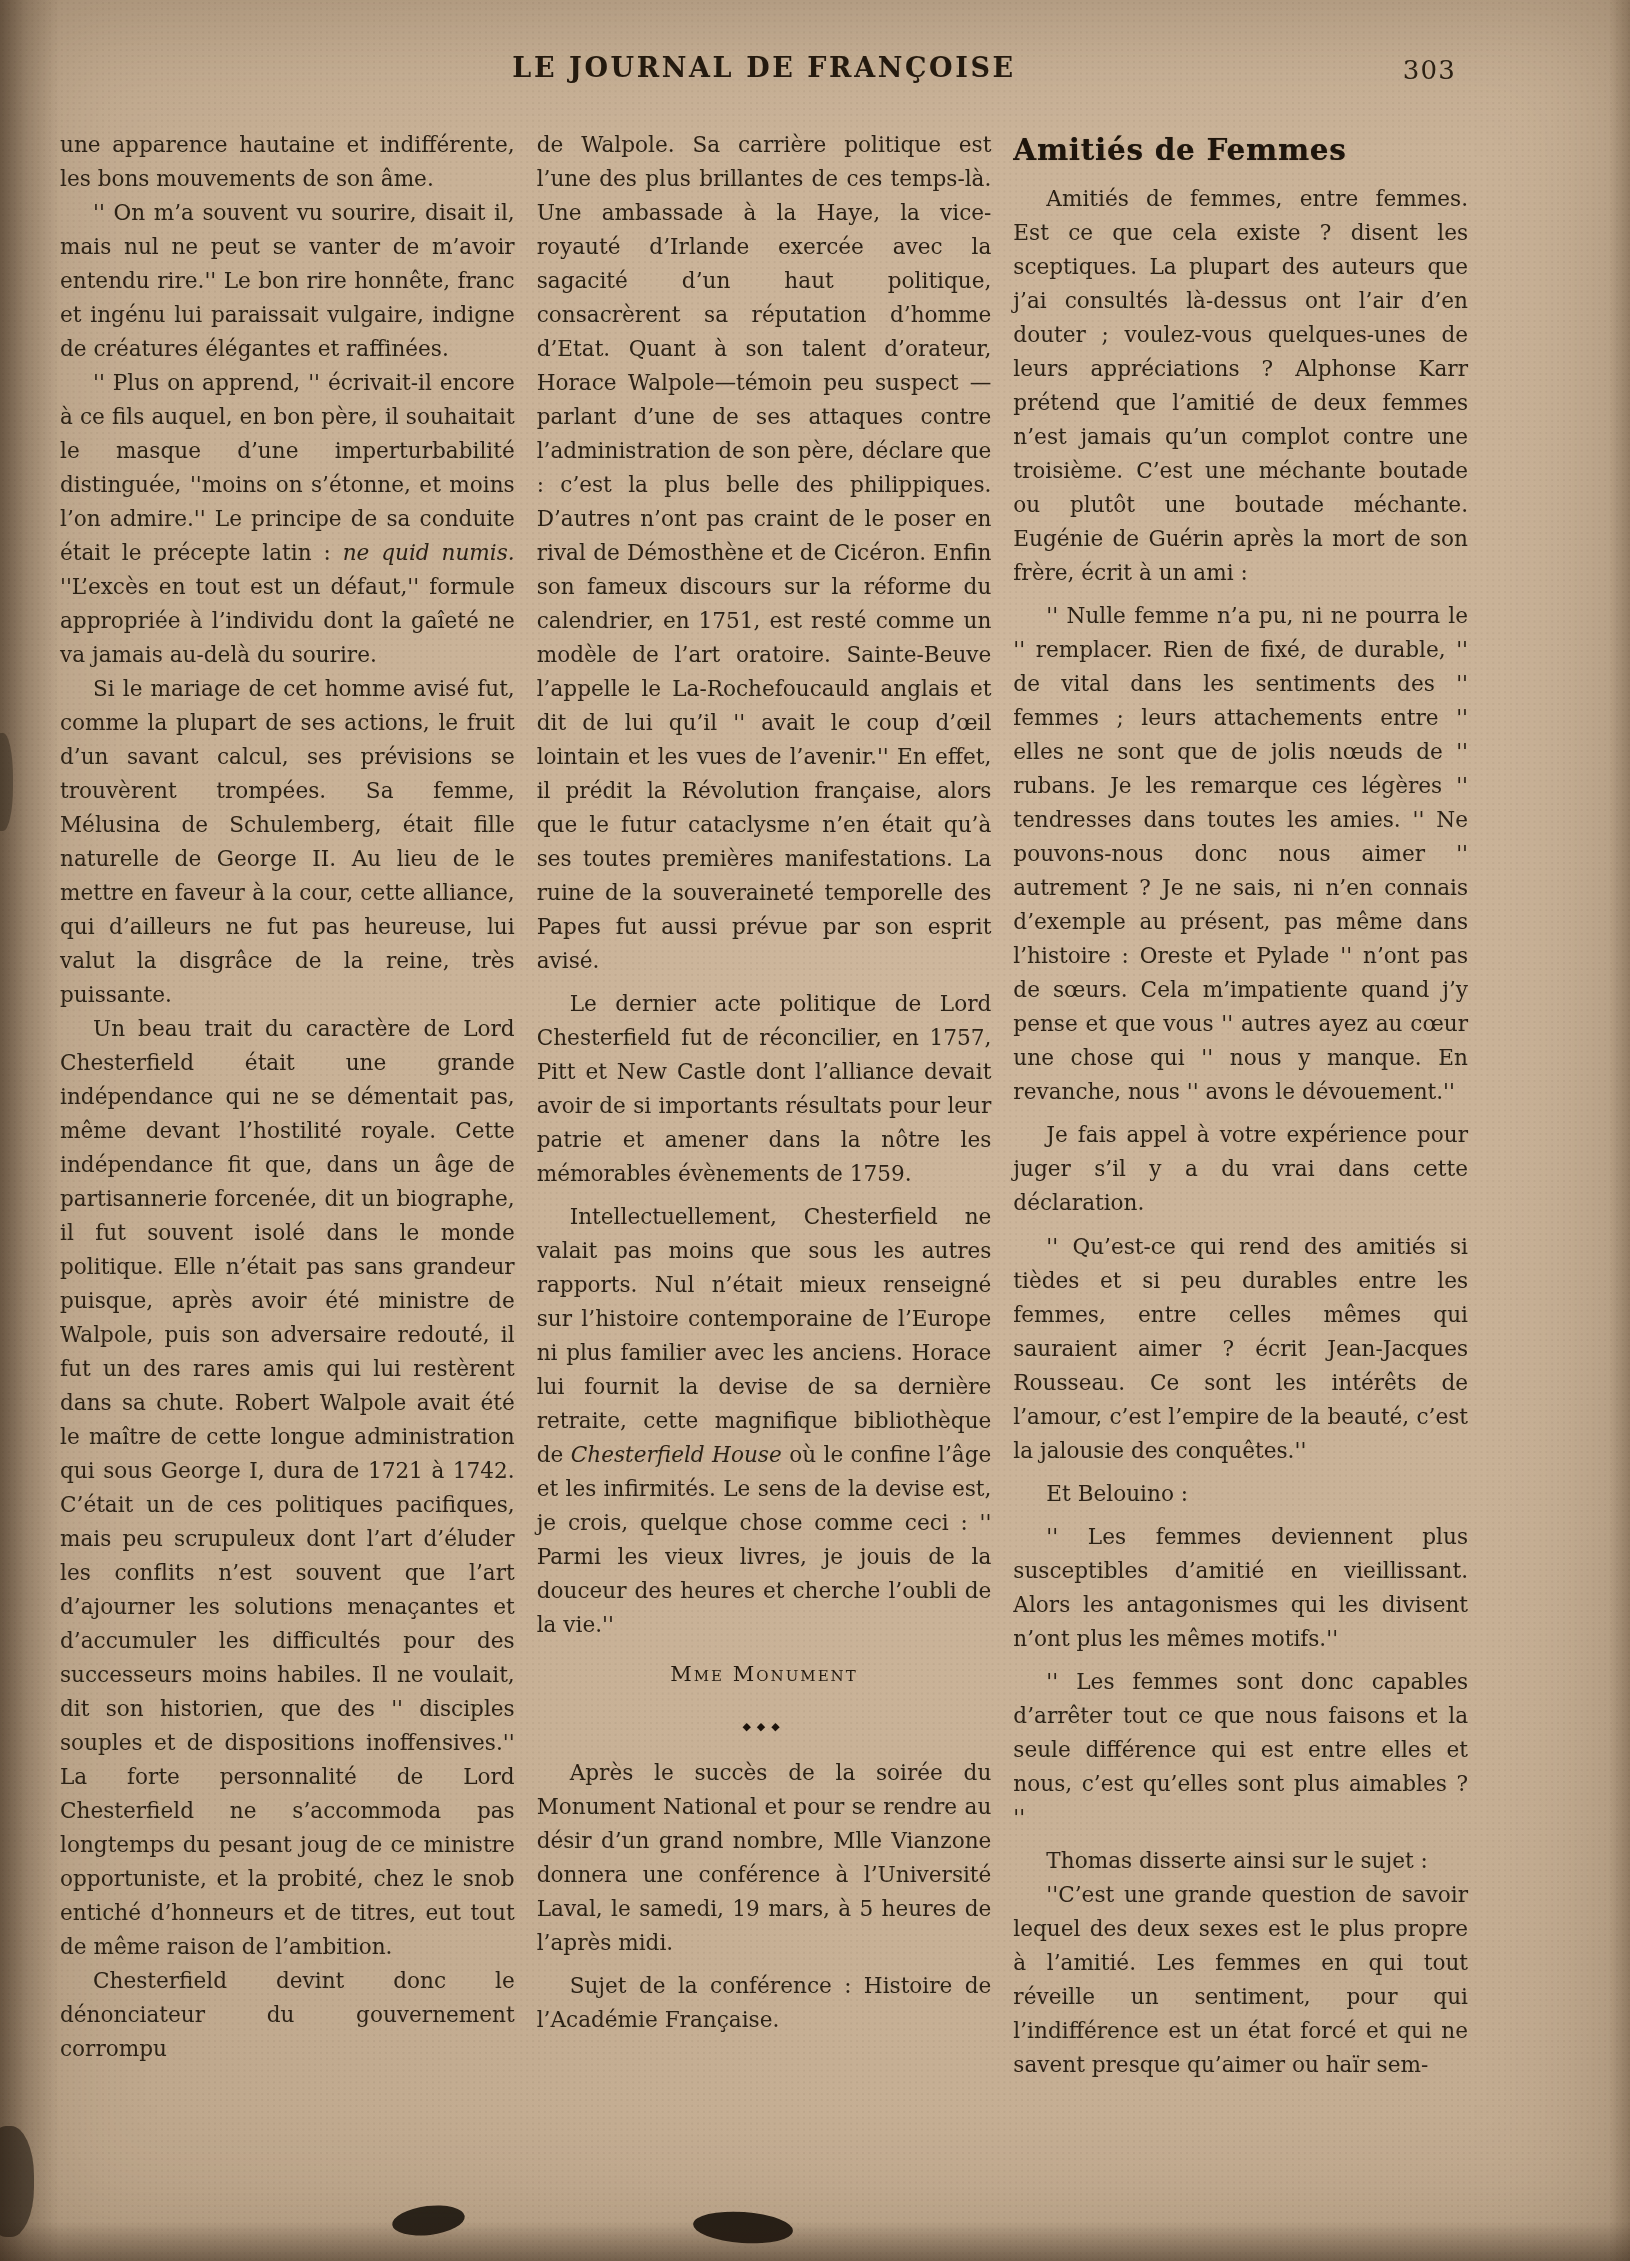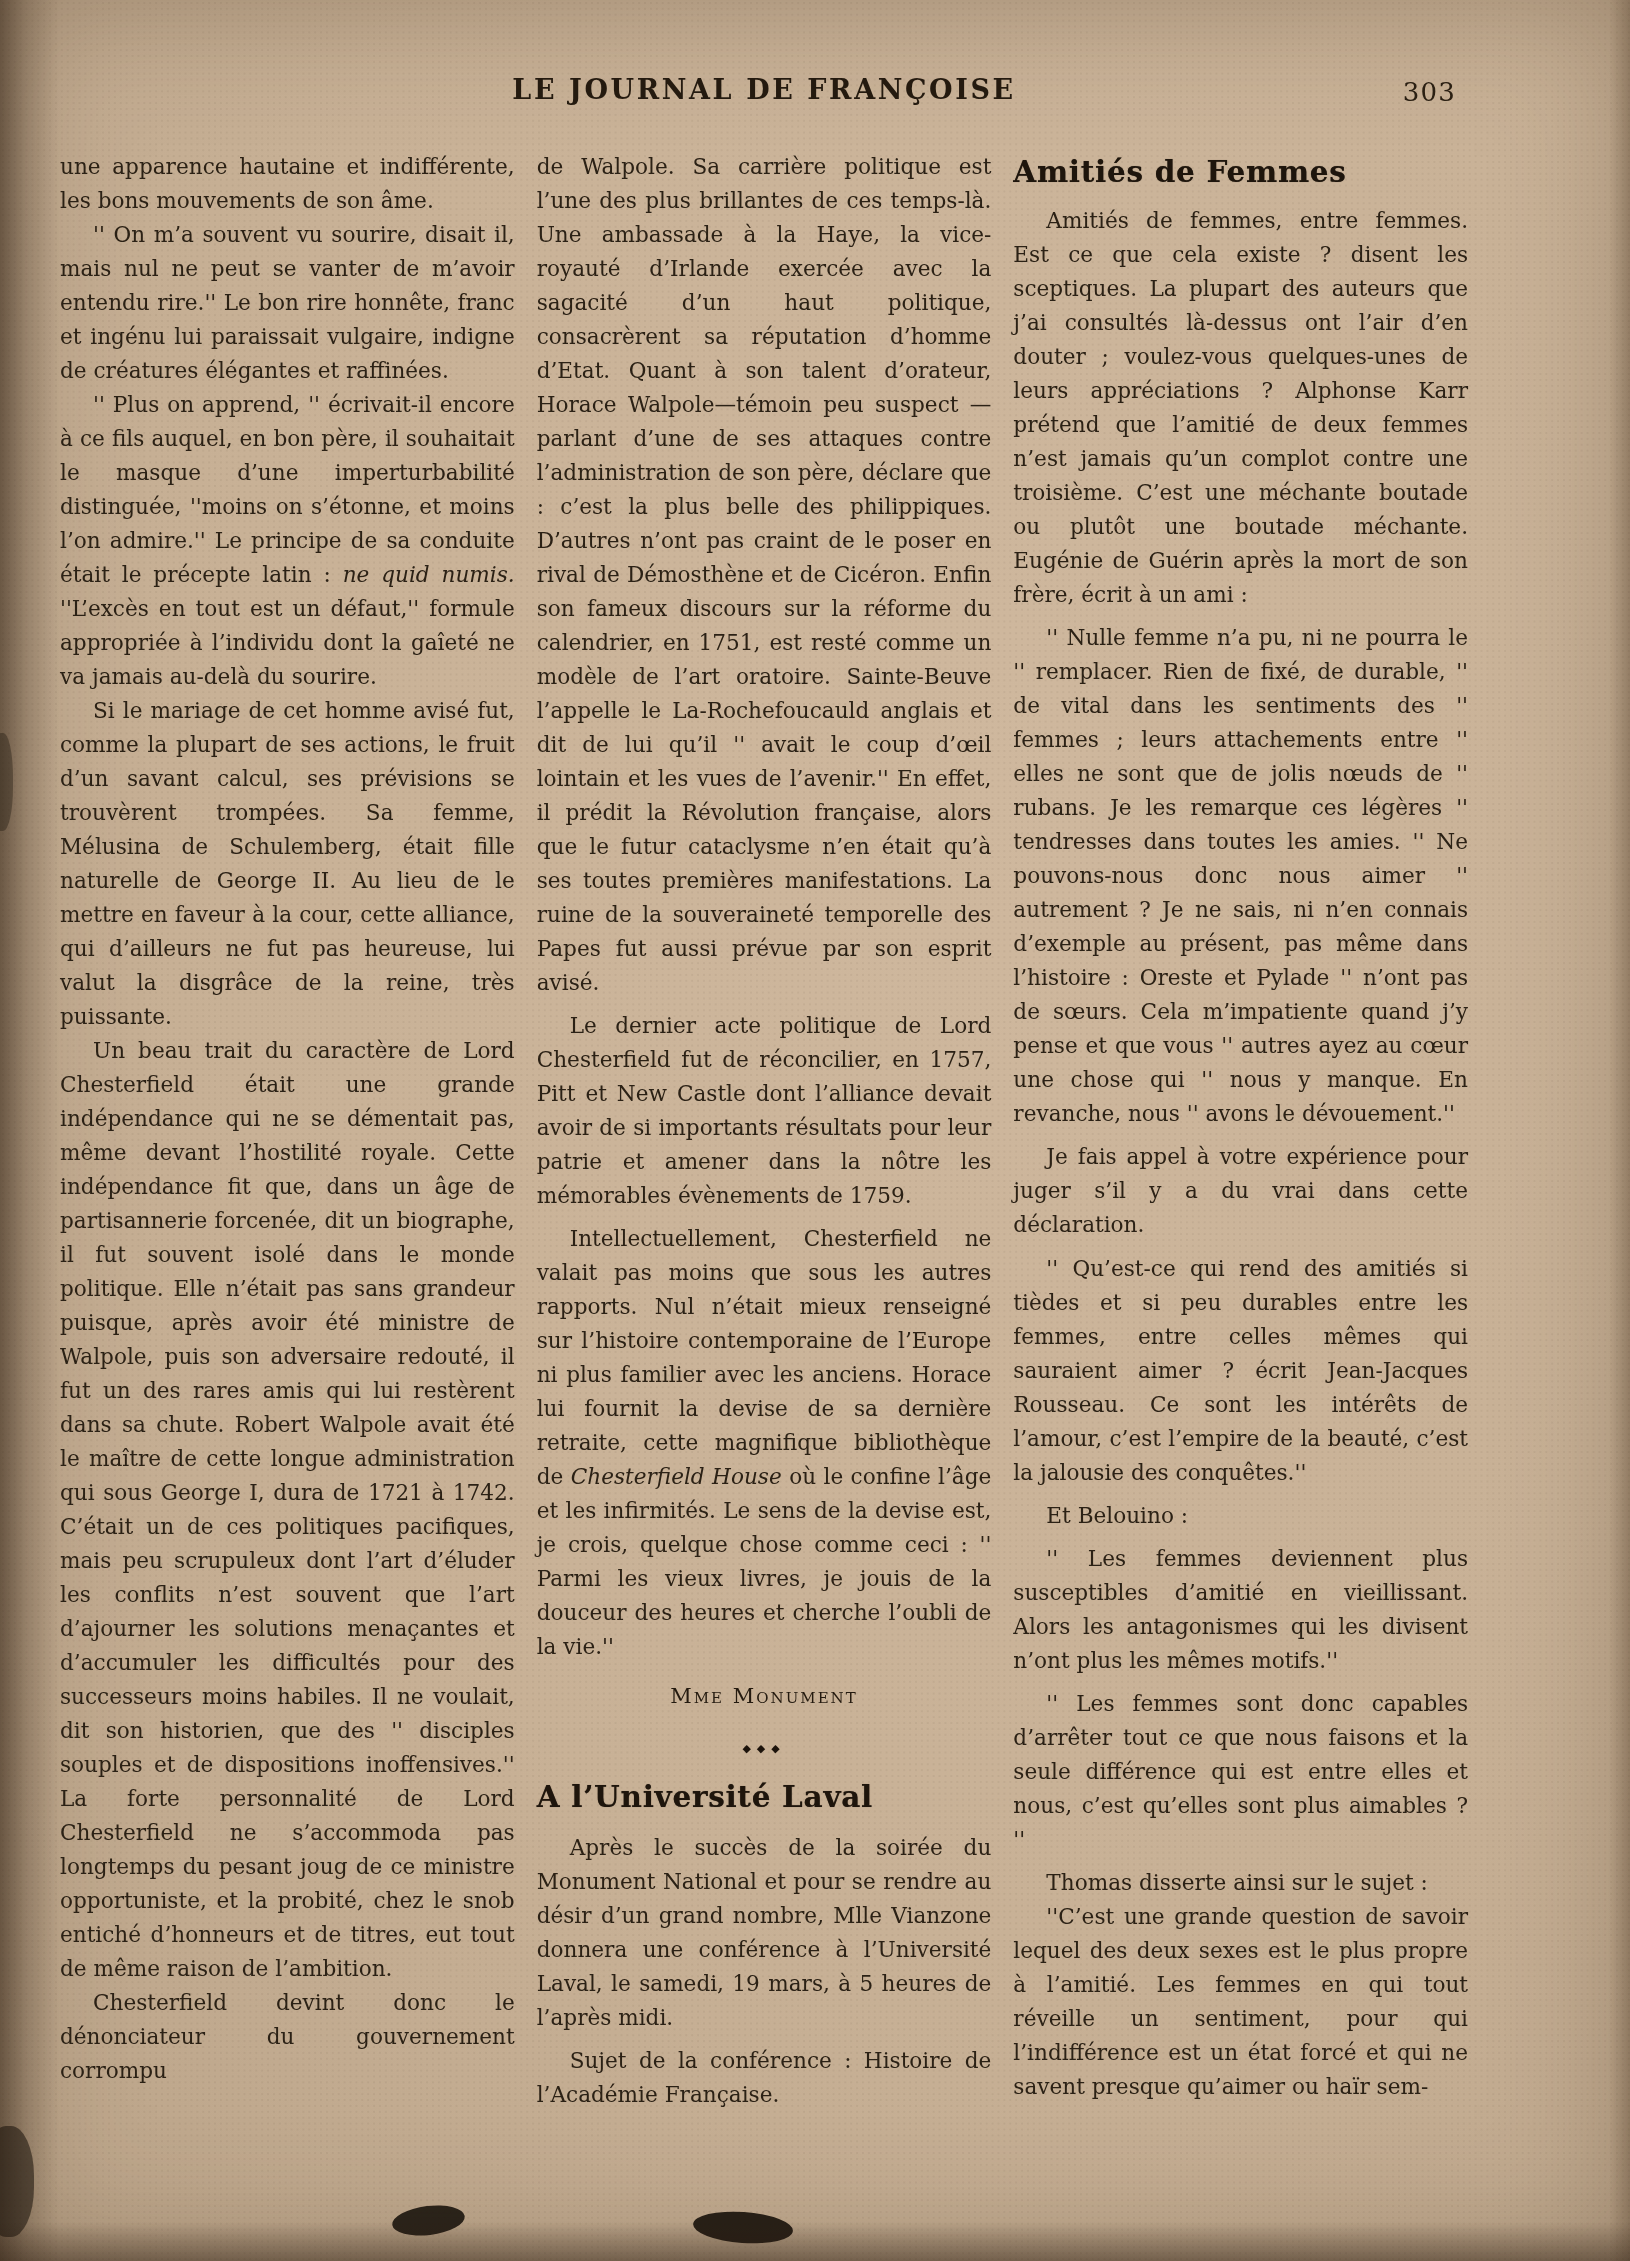--- a/index.html
+++ b/index.html
@@ -21,21 +21,21 @@
     background-size: 5.9px 5.9px;
   }
   .edge-shade {
     position: absolute; left: 0; top: 0; bottom: 0; width: 59px;
     background: linear-gradient(90deg, rgba(52,36,22,0.55) 0%, rgba(52,36,22,0.22) 45%, rgba(52,36,22,0) 100%);
   }
   .edge-shade-right {
     position: absolute; right: 0; top: 0; bottom: 0; width: 22px;
     background: linear-gradient(270deg, rgba(70,50,30,0.30) 0%, rgba(70,50,30,0) 100%);
   }
-  .content { position: absolute; left: 60px; top: 61px; width: 1408px; }
+  .content { position: absolute; left: 60px; top: 39px; width: 1408px; }
 
   .masthead { position: relative; height: 68px; }
   .masthead-title {
     position: absolute; left: 0; right: 0; top: 13px;
     text-align: center;
     font-size: 27px; font-weight: bold; letter-spacing: 2.6px;
     color: #241a0f;
   }
   .page-number {
     position: absolute; right: 11.8px; top: 15.7px;
@@ -102,21 +102,20 @@
         <p class="para">Un beau trait du caractère de Lord Chesterfield était une grande indépendance qui ne se démentait pas, même devant l’hostilité royale. Cette indépendance fit que, dans un âge de partisannerie forcenée, dit un biographe, il fut souvent isolé dans le monde politique. Elle n’était pas sans grandeur puisque, après avoir été ministre de Walpole, puis son adversaire redouté, il fut un des rares amis qui lui restèrent dans sa chute. Robert Walpole avait été le maître de cette longue administration qui sous George I, dura de 1721 à 1742. C’était un de ces politiques pacifiques, mais peu scrupuleux dont l’art d’éluder les conflits n’est souvent que l’art d’ajourner les solutions menaçantes et d’accumuler les difficultés pour des successeurs moins habiles. Il ne voulait, dit son historien, que des '' disciples souples et de dispositions inoffensives.'' La forte personnalité de Lord Chesterfield ne s’accommoda pas longtemps du pesant joug de ce ministre opportuniste, et la probité, chez le snob entiché d’honneurs et de titres, eut tout de même raison de l’ambition.</p>
         <p class="para">Chesterfield devint donc le dénonciateur du gouvernement corrompu</p>
       </div>
 
       <div class="col">
         <p class="para cont">de Walpole. Sa carrière politique est l’une des plus brillantes de ces temps-là. Une ambassade à la Haye, la vice-royauté d’Irlande exercée avec la sagacité d’un haut politique, consacrèrent sa réputation d’homme d’Etat. Quant à son talent d’orateur, Horace Walpole—témoin peu suspect — parlant d’une de ses attaques contre l’administration de son père, déclare que : c’est la plus belle des philippiques. D’autres n’ont pas craint de le poser en rival de Démosthène et de Cicéron. Enfin son fameux discours sur la réforme du calendrier, en 1751, est resté comme un modèle de l’art oratoire. Sainte-Beuve l’appelle le La-Rochefoucauld anglais et dit de lui qu’il '' avait le coup d’œil lointain et les vues de l’avenir.'' En effet, il prédit la Révolution française, alors que le futur cataclysme n’en était qu’à ses toutes premières manifestations. La ruine de la souveraineté temporelle des Papes fut aussi prévue par son esprit avisé.</p>
         <p class="para sp">Le dernier acte politique de Lord Chesterfield fut de réconcilier, en 1757, Pitt et New Castle dont l’alliance devait avoir de si importants résultats pour leur patrie et amener dans la nôtre les mémorables évènements de 1759.</p>
         <p class="para sp"><span>Intellectuellement, Chesterfield ne valait pas moins que sous les autres rapports. Nul n’était mieux renseigné sur l’histoire contemporaine de l’Europe ni plus familier avec les anciens. Horace lui fournit la devise de sa dernière retraite, cette magnifique bibliothèque de </span><em>Chesterfield House</em><span> où le confine l’âge et les infirmités. Le sens de la devise est, je crois, quelque chose comme ceci : '' Parmi les vieux livres, je jouis de la douceur des heures et cherche l’oubli de la vie.''</span></p>
         <p class="para signature">Mme Monument</p>
         <div class="divider"><span class="orn">◆◆◆</span></div>
-        <div class="col-heading section-heading">A l’Université Laval</div>
         <p class="para">Après le succès de la soirée du Monument National et pour se rendre au désir d’un grand nombre, Mlle Vianzone donnera une conférence à l’Université Laval, le samedi, 19 mars, à 5 heures de l’après midi.</p>
         <p class="para sp">Sujet de la conférence : Histoire de l’Académie Française.</p>
       </div>
 
       <div class="col">
         <div class="col-heading">Amitiés de Femmes</div>
         <p class="para">Amitiés de femmes, entre femmes. Est ce que cela existe ? disent les sceptiques. La plupart des auteurs que j’ai consultés là-dessus ont l’air d’en douter ; voulez-vous quelques-unes de leurs appréciations ? Alphonse Karr prétend que l’amitié de deux femmes n’est jamais qu’un complot contre une troisième. C’est une méchante boutade ou plutôt une boutade méchante. Eugénie de Guérin après la mort de son frère, écrit à un ami :</p>
         <p class="para sp">'' Nulle femme n’a pu, ni ne pourra le '' remplacer. Rien de fixé, de durable, '' de vital dans les sentiments des '' femmes ; leurs attachements entre '' elles ne sont que de jolis nœuds de '' rubans. Je les remarque ces légères '' tendresses dans toutes les amies. '' Ne pouvons-nous donc nous aimer '' autrement ? Je ne sais, ni n’en connais d’exemple au présent, pas même dans l’histoire : Oreste et Pylade '' n’ont pas de sœurs. Cela m’impatiente quand j’y pense et que vous '' autres ayez au cœur une chose qui '' nous y manque. En revanche, nous '' avons le dévouement.''</p>
         <p class="para sp">Je fais appel à votre expérience pour juger s’il y a du vrai dans cette déclaration.</p>
         <p class="para sp">'' Qu’est-ce qui rend des amitiés si tièdes et si peu durables entre les femmes, entre celles mêmes qui sauraient aimer ? écrit Jean-Jacques Rousseau. Ce sont les intérêts de l’amour, c’est l’empire de la beauté, c’est la jalousie des conquêtes.''</p>

